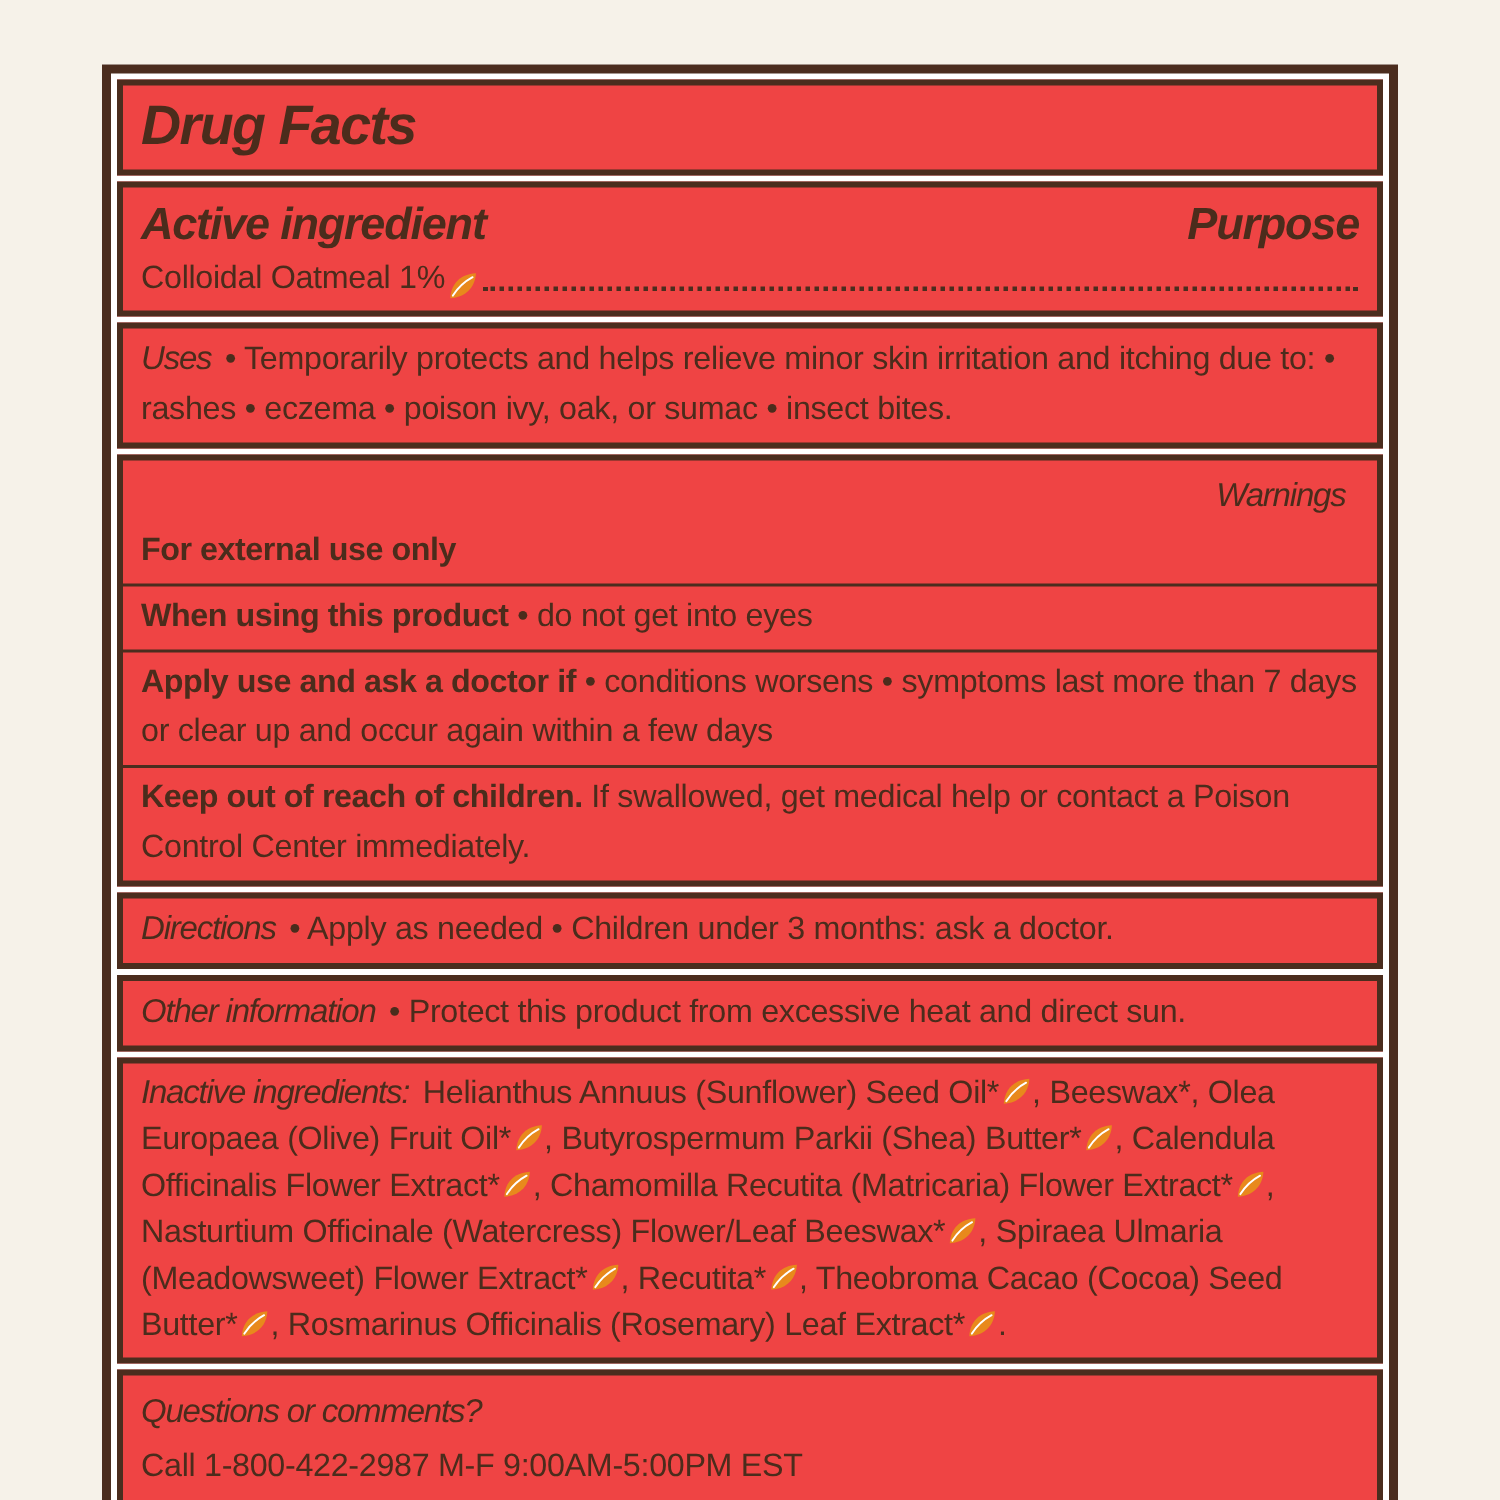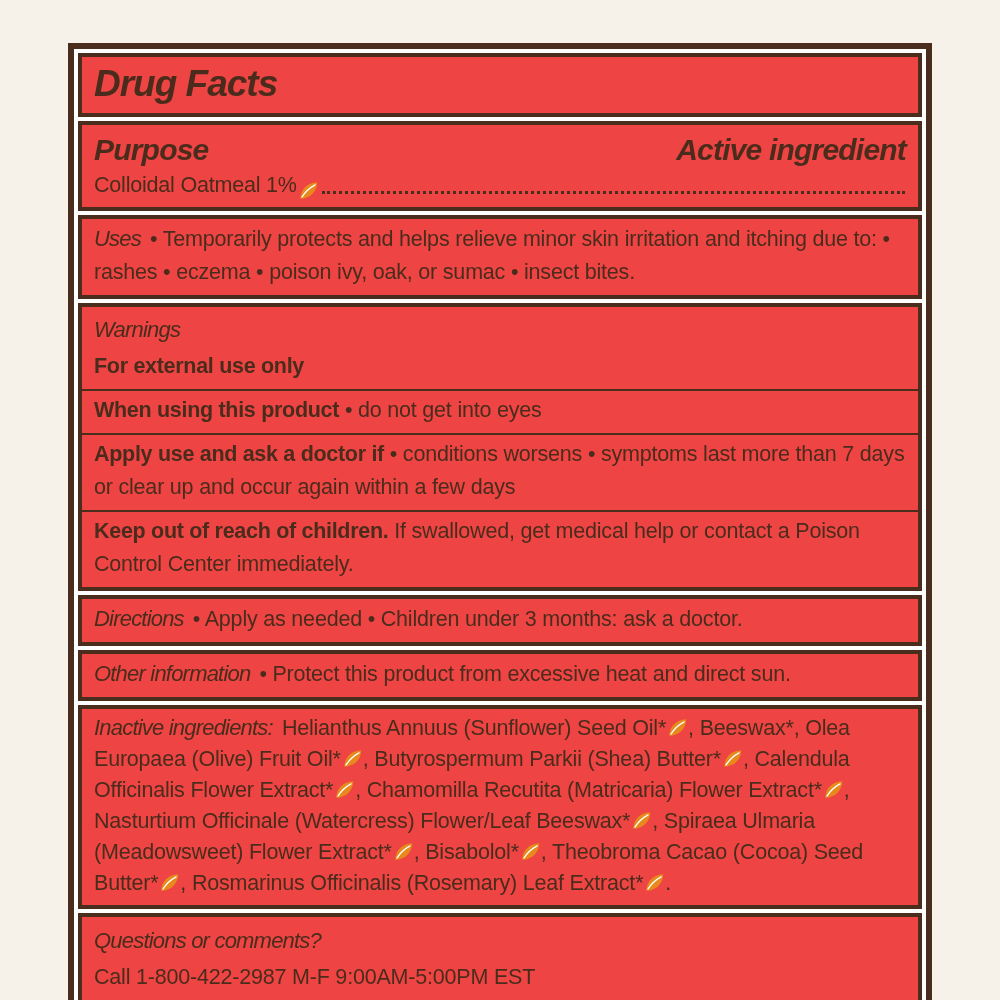--- a/index.html
+++ b/index.html
@@ -92,42 +92,42 @@
 <body>
 
 <div class="label">
 
   <div class="sec">
     <div class="h-title">Drug Facts</div>
   </div>
 
   <div class="sec">
     <div class="ai-heads">
+      <span>Active ingredient</span>
       <span>Purpose</span>
-      <span>Active ingredient</span>
     </div>
     <div class="ai-row">
       <span>Colloidal Oatmeal 1%</span>
       <span class="leaf">
           <svg viewBox="0 0 24 24" xmlns="http://www.w3.org/2000/svg">
             <path d="M2.5 21.5 C3.2 10.5, 10 3.2, 22 2.5 C21.5 13.5, 14 20.8, 2.5 21.5 Z" fill="#e8891c"></path>
             <path d="M4.5 19.5 C8 14, 13 9, 19.5 5.5" stroke="#ffffff" stroke-width="1.5" fill="none" stroke-linecap="round"></path>
           </svg>
         </span>
       <span class="leader"></span>
     </div>
   </div>
 
   <div class="sec">
     <span class="h-inline">Uses</span><span>• Temporarily protects and helps relieve minor skin irritation and itching due to: • rashes • eczema • poison ivy, oak, or sumac • insect bites.</span>
   </div>
 
   <div class="sec sec-warnings">
     <div class="sub">
-      <div class="h-inline" style="line-height:40px;">Warnings</div>
+      <div class="h-inline" style="line-height:40px;text-align:right;">Warnings</div>
       <div class="bold-lead">For external use only</div>
     </div>
     <div class="sub">
       <span class="bold-lead">When using this product</span>
       <span>• do not get into eyes</span>
     </div>
     <div class="sub">
       <span class="bold-lead">Apply use and ask a doctor if</span>
       <span>• conditions worsens • symptoms last more than 7 days or clear up and occur again within a few days</span>
     </div>
@@ -160,21 +160,21 @@
             <path d="M4.5 19.5 C8 14, 13 9, 19.5 5.5" stroke="#ffffff" stroke-width="1.5" fill="none" stroke-linecap="round"></path>
           </svg></span>, <span>Chamomilla Recutita (Matricaria) Flower Extract*</span><span class="leaf"><svg viewBox="0 0 24 24" xmlns="http://www.w3.org/2000/svg">
             <path d="M2.5 21.5 C3.2 10.5, 10 3.2, 22 2.5 C21.5 13.5, 14 20.8, 2.5 21.5 Z" fill="#e8891c"></path>
             <path d="M4.5 19.5 C8 14, 13 9, 19.5 5.5" stroke="#ffffff" stroke-width="1.5" fill="none" stroke-linecap="round"></path>
           </svg></span>, <span>Nasturtium Officinale (Watercress) Flower/Leaf Beeswax*</span><span class="leaf"><svg viewBox="0 0 24 24" xmlns="http://www.w3.org/2000/svg">
             <path d="M2.5 21.5 C3.2 10.5, 10 3.2, 22 2.5 C21.5 13.5, 14 20.8, 2.5 21.5 Z" fill="#e8891c"></path>
             <path d="M4.5 19.5 C8 14, 13 9, 19.5 5.5" stroke="#ffffff" stroke-width="1.5" fill="none" stroke-linecap="round"></path>
           </svg></span>, <span>Spiraea Ulmaria (Meadowsweet) Flower Extract*</span><span class="leaf"><svg viewBox="0 0 24 24" xmlns="http://www.w3.org/2000/svg">
             <path d="M2.5 21.5 C3.2 10.5, 10 3.2, 22 2.5 C21.5 13.5, 14 20.8, 2.5 21.5 Z" fill="#e8891c"></path>
             <path d="M4.5 19.5 C8 14, 13 9, 19.5 5.5" stroke="#ffffff" stroke-width="1.5" fill="none" stroke-linecap="round"></path>
-          </svg></span>, <span>Bisabolol*</span><span class="leaf"><svg viewBox="0 0 24 24" xmlns="http://www.w3.org/2000/svg">
+          </svg></span>, <span>Recutita*</span><span class="leaf"><svg viewBox="0 0 24 24" xmlns="http://www.w3.org/2000/svg">
             <path d="M2.5 21.5 C3.2 10.5, 10 3.2, 22 2.5 C21.5 13.5, 14 20.8, 2.5 21.5 Z" fill="#e8891c"></path>
             <path d="M4.5 19.5 C8 14, 13 9, 19.5 5.5" stroke="#ffffff" stroke-width="1.5" fill="none" stroke-linecap="round"></path>
           </svg></span>, <span>Theobroma Cacao (Cocoa) Seed Butter*</span><span class="leaf"><svg viewBox="0 0 24 24" xmlns="http://www.w3.org/2000/svg">
             <path d="M2.5 21.5 C3.2 10.5, 10 3.2, 22 2.5 C21.5 13.5, 14 20.8, 2.5 21.5 Z" fill="#e8891c"></path>
             <path d="M4.5 19.5 C8 14, 13 9, 19.5 5.5" stroke="#ffffff" stroke-width="1.5" fill="none" stroke-linecap="round"></path>
           </svg></span>, <span>Rosmarinus Officinalis (Rosemary) Leaf Extract*</span><span class="leaf"><svg viewBox="0 0 24 24" xmlns="http://www.w3.org/2000/svg">
             <path d="M2.5 21.5 C3.2 10.5, 10 3.2, 22 2.5 C21.5 13.5, 14 20.8, 2.5 21.5 Z" fill="#e8891c"></path>
             <path d="M4.5 19.5 C8 14, 13 9, 19.5 5.5" stroke="#ffffff" stroke-width="1.5" fill="none" stroke-linecap="round"></path>
           </svg></span>.</span>
   </div>

